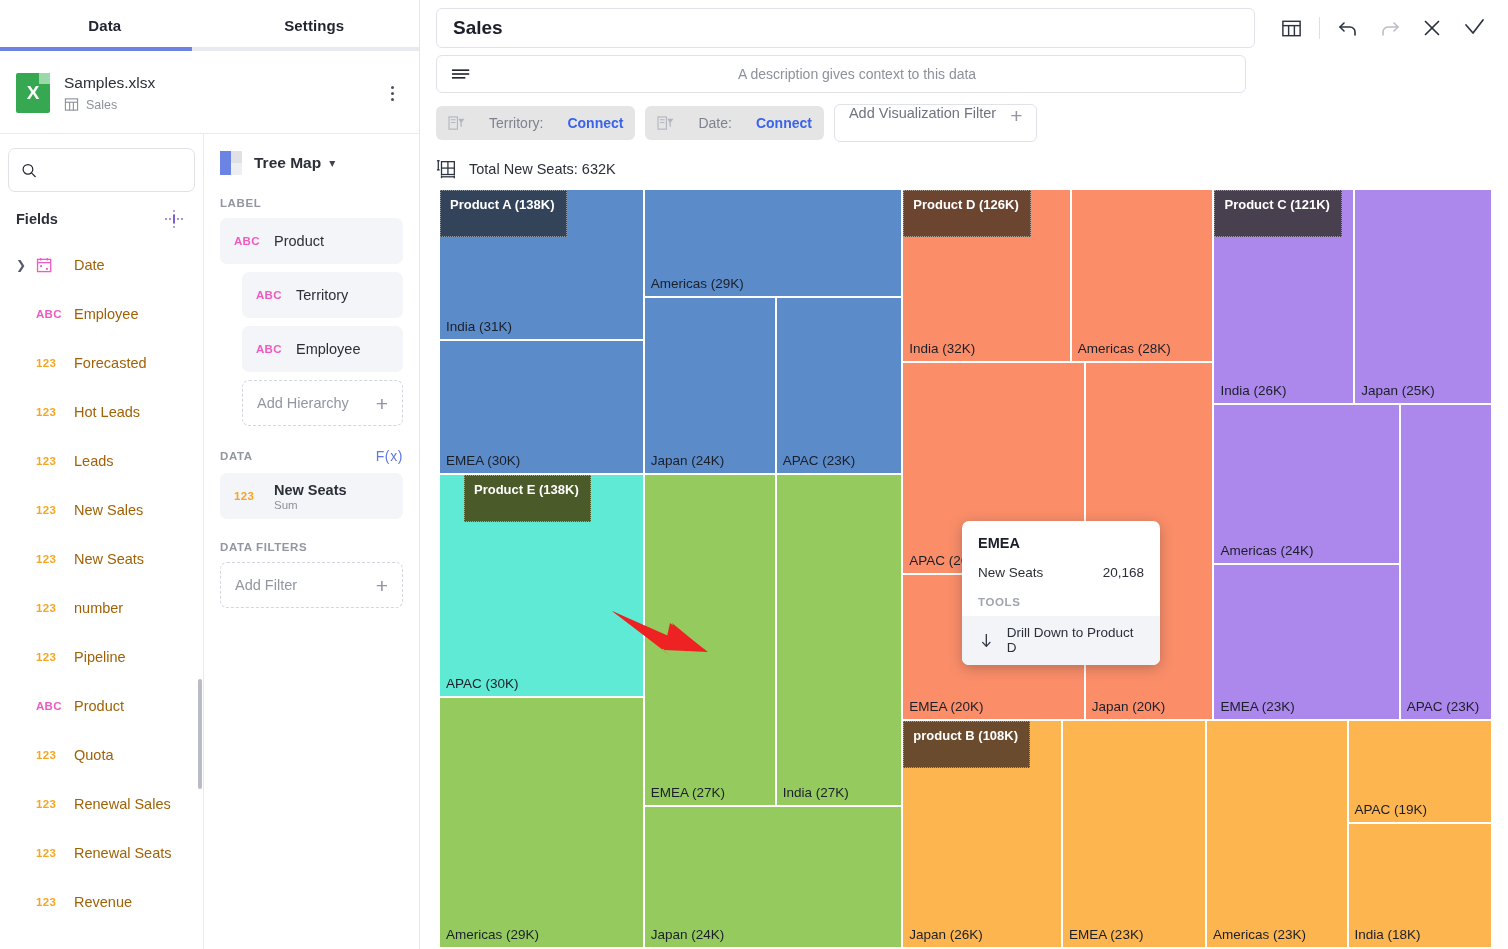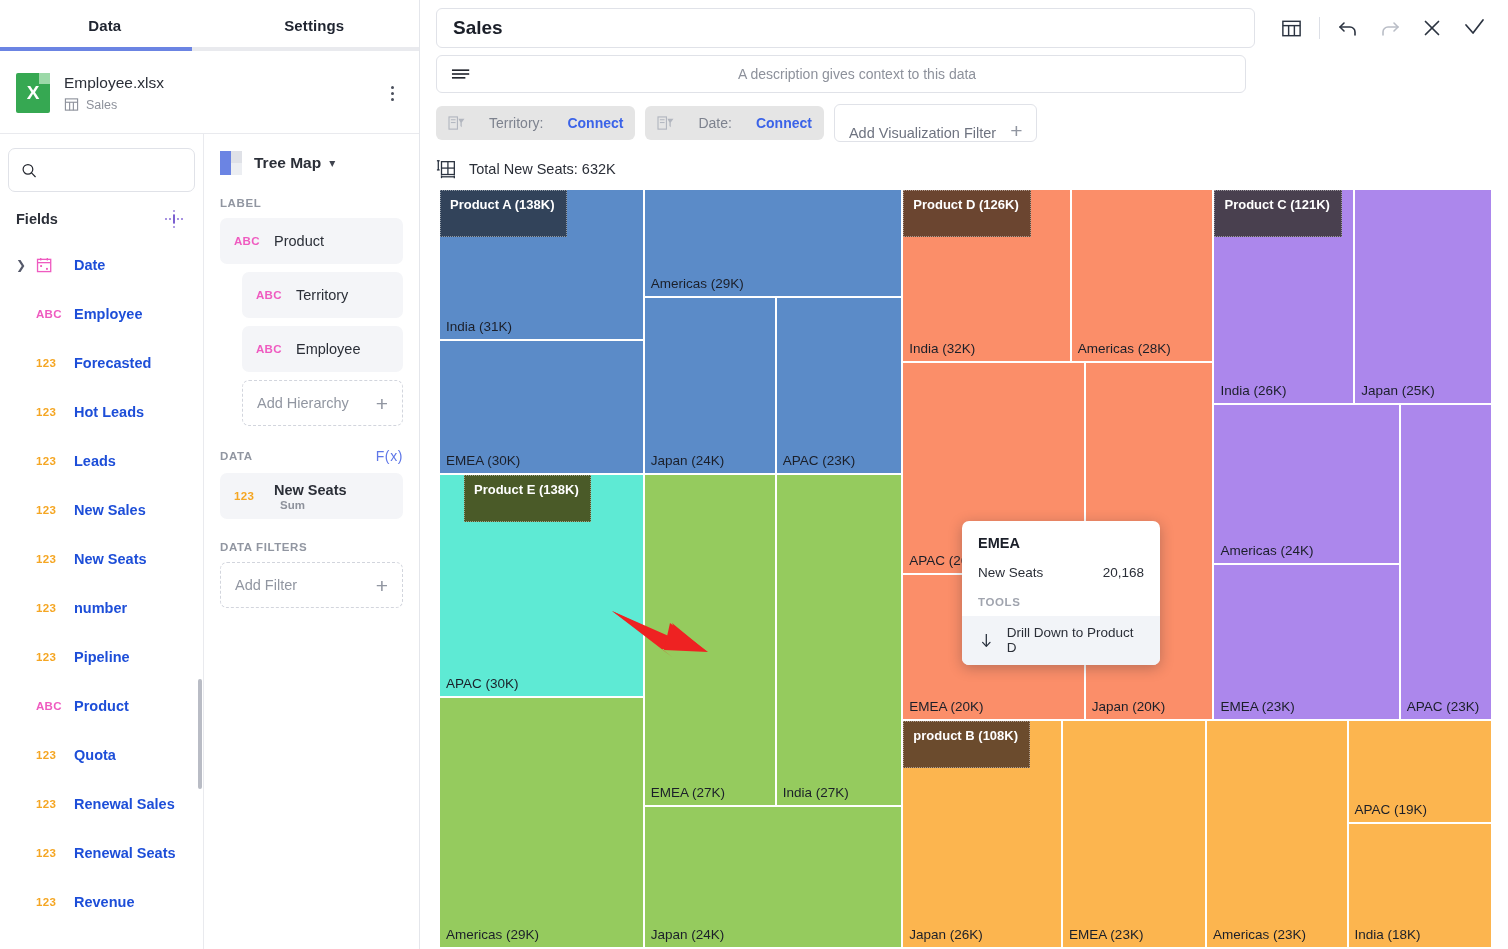--- a/index.html
+++ b/index.html
@@ -90,21 +90,21 @@
   }
   .field-row .chev { width: 10px; color: #55596a; font-size: 12px; flex: none; }
   .field-row .chev.empty { visibility: hidden; }
   .tcode {
     font-size: 11.5px; font-weight: bold; letter-spacing: .3px;
     width: 28px; flex: none; text-align: left;
   }
   .tcode.abc { color: #ef5bc0; }
   .tcode.num { color: #f5a623; }
   .cal-icon { width: 17px; height: 16px; flex: none; }
-  .field-label { color: #1d4ed8; font-weight: bold; }
+  .field-label { color: #a16207; }
 
   .vscroll {
     position: absolute; right: 1px; width: 4px; border-radius: 2px;
     background: #b9bcc5;
   }
 
   
   .viz-col {
     flex: 1; min-width: 0; padding: 0 16px; overflow: hidden;
     position: relative; background: #fff;
@@ -128,21 +128,21 @@
   }
   .fx { color: #5f77e8; font-size: 14px; font-weight: normal; }
 
   .pill {
     background: #f4f5f8; border-radius: 7px; height: 46px;
     display: flex; align-items: center; gap: 12px; padding: 0 14px;
     margin-bottom: 8px; cursor: pointer;
   }
   .pill.indent { margin-left: 22px; }
   .pill .lbl { font-size: 14.5px; color: #2b2f38; }
-  .pill .lbl small { display: block; font-size: 11.5px; color: #8d919b; font-weight: bold; margin-top: 1px; margin-left: 6px; }
+  .pill .lbl small { display: block; font-size: 11.5px; color: #8d919b; font-weight: normal; margin-top: 1px; }
   .pill .lbl .b { font-weight: bold; }
   .dashed {
     border: 1px dashed #d2d5dd; border-radius: 7px; height: 46px;
     display: flex; align-items: center; justify-content: space-between;
     padding: 0 14px; color: #9196a1; font-size: 14.5px; cursor: pointer;
     background: #fff;
   }
   .dashed.indent { margin-left: 22px; }
   .plus { font-size: 21px; color: #9196a1; line-height: 1; font-weight: 300; }
 
@@ -179,21 +179,21 @@
 
   .filters-row { display: flex; align-items: center; gap: 10px; margin-top: 11px; }
   .chip {
     background: #e5e5e5; border-radius: 6px; height: 34px;
     display: flex; align-items: center; gap: 24px; padding: 0 12px;
     font-size: 14px; color: #7d828e; cursor: pointer;
   }
   .chip a { color: #3b63e8; font-weight: bold; text-decoration: none; }
   .chip-outline {
     border: 1px solid #e0e2e8; background: #fff; border-radius: 6px; height: 38px;
-    display: flex; align-items: flex-end; gap: 14px; padding: 0 14px;
+    display: flex; align-items: flex-start; gap: 14px; padding: 0 14px;
     font-size: 14.5px; color: #6e7380; cursor: pointer;
   }
 
   .total-row {
     display: flex; align-items: center; gap: 11px;
     margin-top: 16px; font-size: 14.5px; color: #2b2f38;
   }
 
   
   .tm-wrap { flex: 1; position: relative; margin: 10px 15px 0 20px; }
@@ -246,21 +246,21 @@
         <span>Settings</span>
       </div>
       <div class="tabs-underline">
         <div class="active-bar"></div>
       </div>
     </div>
 
     <div class="file-row">
       <div class="xls-icon">X</div>
       <div class="file-meta">
-        <div class="file-name">Employee.xlsx</div>
+        <div class="file-name">Samples.xlsx</div>
         <div class="file-sub">
           <svg width="15" height="15" viewBox="0 0 16 16">
             <rect x="1.5" y="2" width="13" height="12" fill="none" stroke="#8d919b" stroke-width="1.2"></rect>
             <line x1="1.5" y1="5.6" x2="14.5" y2="5.6" stroke="#8d919b" stroke-width="1.2"></line>
             <line x1="6" y1="5.6" x2="6" y2="14" stroke="#8d919b" stroke-width="1.2"></line>
             <line x1="10" y1="5.6" x2="10" y2="14" stroke="#8d919b" stroke-width="1.2"></line>
           </svg>
           <span>Sales</span>
         </div>
       </div>

